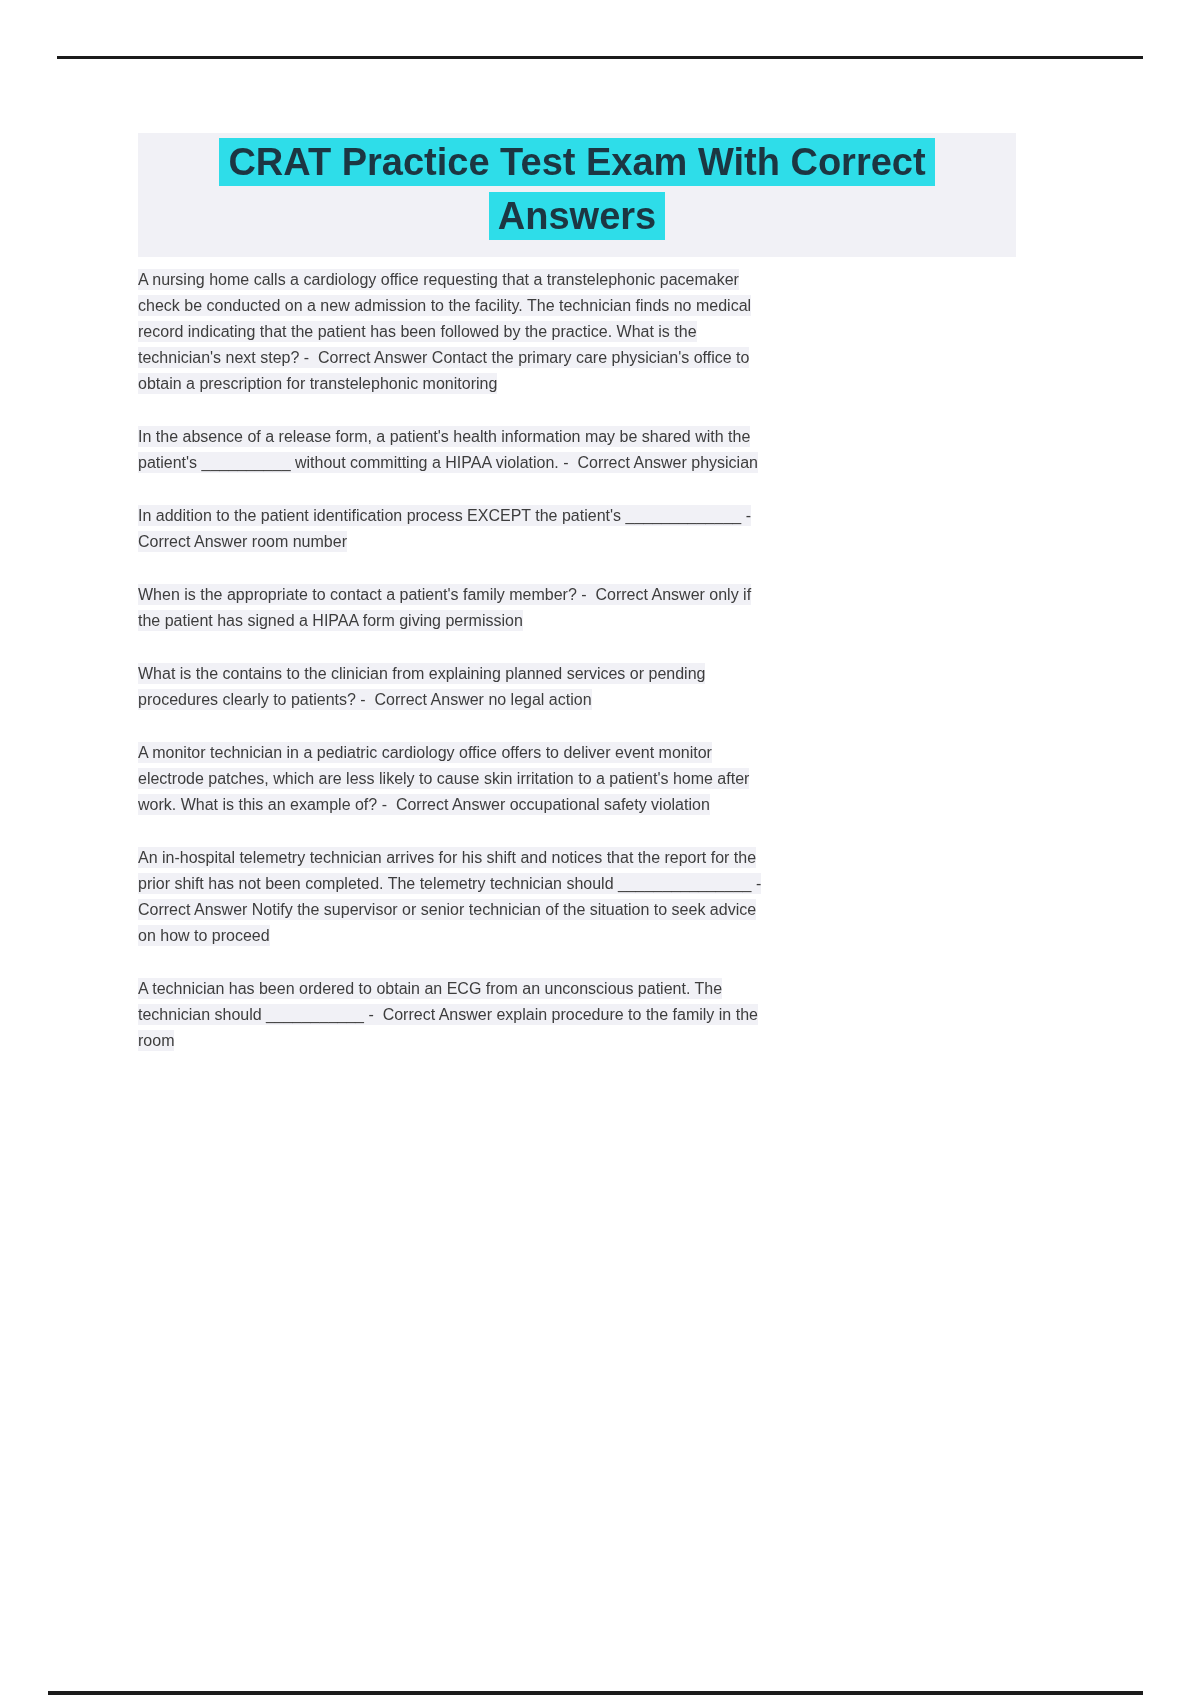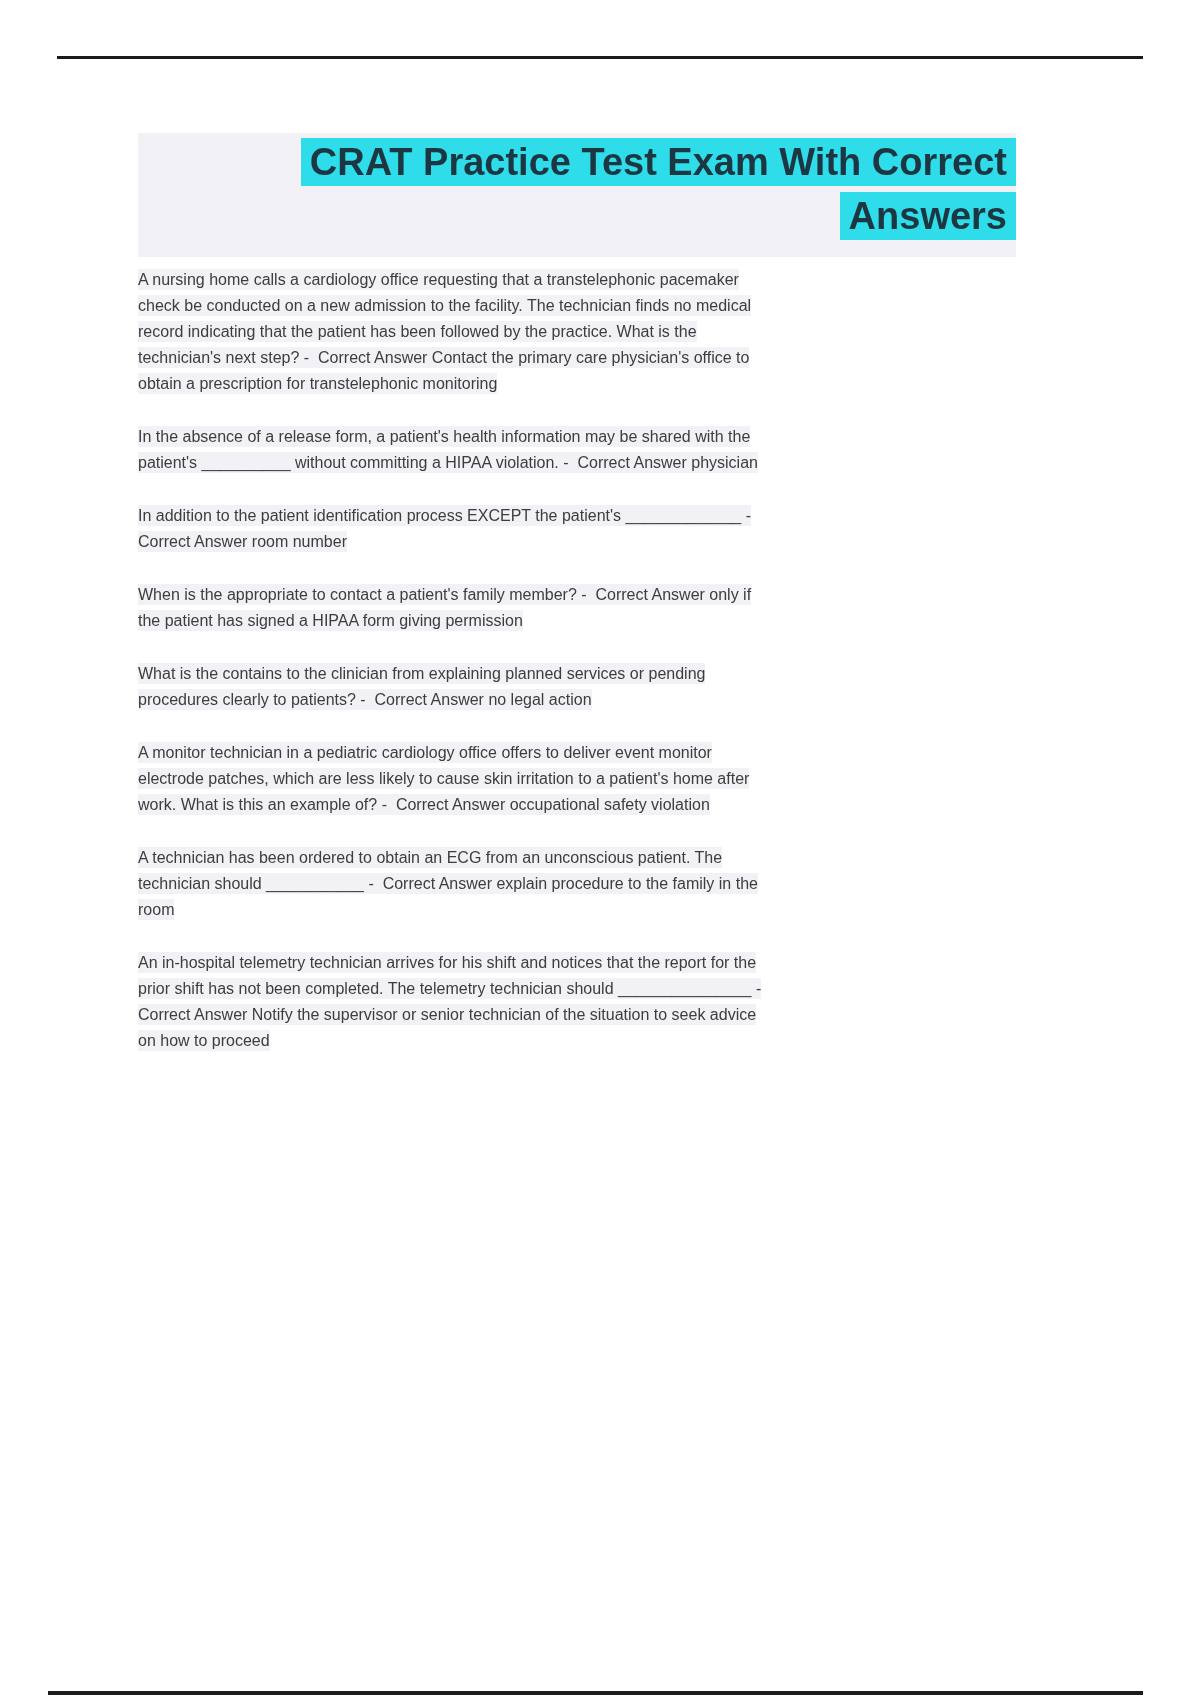--- a/index.html
+++ b/index.html
@@ -22,21 +22,21 @@
   .content {
     position: absolute;
     left: 138px;
     top: 133px;
     width: 948px;
   }
 
   .title-block {
     background: #f1f1f6;
     width: 878px;
-    text-align: right;
+    text-align: center;
     padding: 6px 0 10px 0;
     margin: 0 0 10px 0;
   }
   .title-row { line-height: 47px; }
   .title-hl {
     display: inline;
     font-size: 38px;
     font-weight: 700;
     color: #1c3642;
     background: #2edde9;
@@ -87,24 +87,24 @@
 
   <p class="qa"><span>What is the contains to the clinician from explaining planned services or pending
 procedures clearly to patients? -  Correct Answer no legal action</span></p>
 
 
 
   <p class="qa"><span>A monitor technician in a pediatric cardiology office offers to deliver event monitor
 electrode patches, which are less likely to cause skin irritation to a patient's home after
 work. What is this an example of? -  Correct Answer occupational safety violation</span></p>
 
-  <p class="qa"><span>A technician has been ordered to obtain an ECG from an unconscious patient. The
-technician should ___________ -  Correct Answer explain procedure to the family in the
-room</span></p>
-
   <p class="qa"><span>An in-hospital telemetry technician arrives for his shift and notices that the report for the
 prior shift has not been completed. The telemetry technician should _______________ -
 Correct Answer Notify the supervisor or senior technician of the situation to seek advice
 on how to proceed</span></p>
+
+  <p class="qa"><span>A technician has been ordered to obtain an ECG from an unconscious patient. The
+technician should ___________ -  Correct Answer explain procedure to the family in the
+room</span></p>
 
 </div>
 
 <div class="rule bottom"></div>
 
 </body></html>

